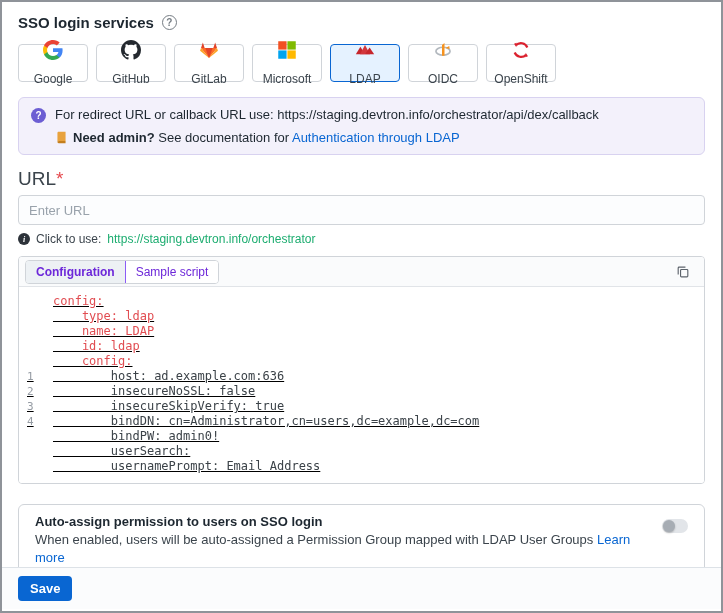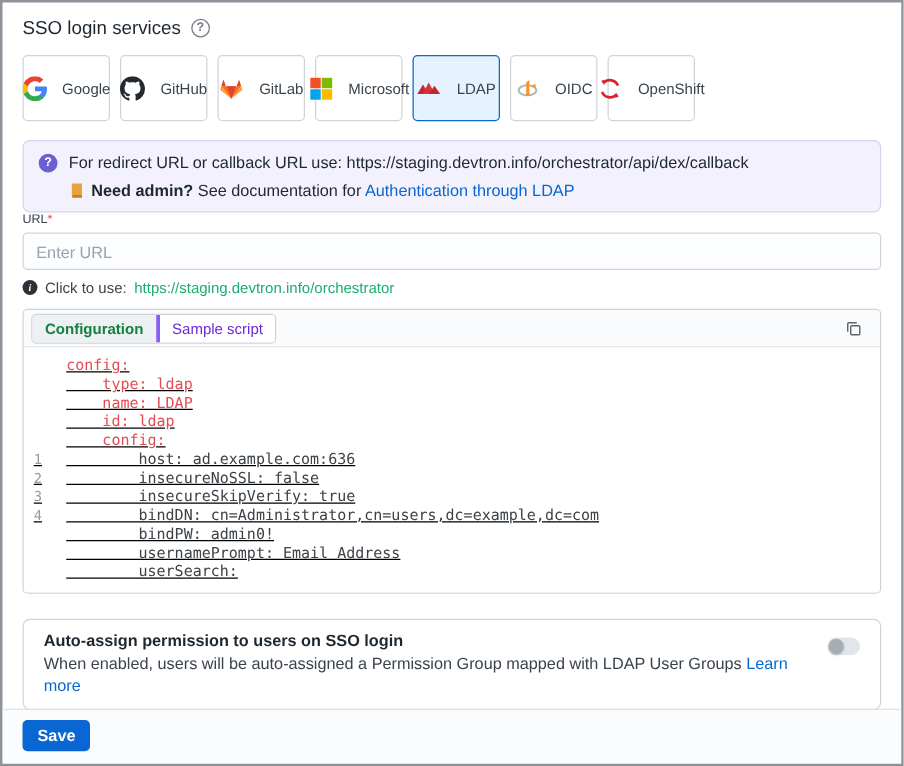--- a/index.html
+++ b/index.html
@@ -6,32 +6,32 @@
   html,body { background:#e8e8e8; }
   body { font-family:"Liberation Sans", sans-serif; }
   .frame {
     position:relative; width:723px; height:613px;
     border:2px solid #8f9399; background:#ffffff; overflow:hidden;
   }
   .content { padding:0 16px; }
 
   
   .page-header { display:flex; align-items:center; gap:8px; margin-top:12px; }
-  .page-title { font-size:15px; font-weight:normal; color:#1d2730; }
+  .page-title { font-size:15px; font-weight:bold; color:#1d2730; }
   .help-circle {
     width:15px; height:15px; border:1px solid #767d84; border-radius:50%;
     display:inline-flex; align-items:center; justify-content:center;
     font-size:10px; color:#767d84; font-weight:bold; cursor:pointer;
   }
 
   
   .tiles { display:flex; gap:8px; margin-top:13px; }
   .tile {
-    width:70px; height:53px; border:1px solid #d0d4d9; border-radius:4px;
-    background:#fff; display:flex; align-items:center;
+    width:70px; height:38px; border:1px solid #d0d4d9; border-radius:4px;
+    background:#fff; display:flex; flex-direction:column; align-items:center;
     justify-content:center; gap:12px; cursor:pointer;
   }
   .tile.selected { background:#e5f2ff; border:1px solid #0966d2; }
   .t-icon { height:20px; display:flex; align-items:center; }
   .t-icon svg { width:20px; height:20px; }
   .t-label { font-size:12px; color:#3b444c; white-space:nowrap; }
 
   
   .banner {
     margin-top:15px; background:#f3f1fb; border:1px solid #d8d2f0;
@@ -42,21 +42,21 @@
     background:#6c5ed3; color:#fff; font-size:10px; font-weight:bold;
     display:flex; align-items:center; justify-content:center;
   }
   .banner-text { font-size:13px; color:#1d2730; line-height:17px; }
   .banner-help { margin-top:6px; display:flex; align-items:center; gap:5px; }
   .book-icon svg { width:13px; height:13px; display:block; }
   .blue-link { color:#0966d2; cursor:pointer; text-decoration:none; }
   .bold { font-weight:bold; }
 
   
-  .url-label-row { margin-top:0; font-size:10px; color:#3b444c; }
+  .url-label-row { margin-top:13px; font-size:19px; color:#3b444c; }
   .required { color:#e5484d; }
   .url-input {
     margin-top:5px; width:100%; height:30px; border:1px solid #d0d4d9;
     border-radius:4px; background:#fcfdfe; padding:0 10px; font-size:13px;
     color:#1d2730; font-family:"Liberation Sans", sans-serif; outline:none;
   }
   .url-input::placeholder { color:#99a2ab; }
   .hint-row { margin-top:7px; display:flex; align-items:center; gap:6px; font-size:12px; color:#3b444c; }
   .info-dot {
     width:12px; height:12px; border-radius:50%; background:#2c3239; color:#fff;
@@ -66,21 +66,21 @@
   .green-link { color:#1dad70; cursor:pointer; }
 
   
   .editor-card { margin-top:10px; border:1px solid #d0d4d9; border-radius:4px; overflow:hidden; }
   .editor-toolbar {
     height:30px; background:#fafbfc; border-bottom:1px solid #e1e4e8;
     display:flex; align-items:center; justify-content:space-between; padding:0 14px 0 6px;
   }
   .seg-group { display:flex; border:1px solid #d0d4d9; border-radius:4px; overflow:hidden; background:#fff; }
   .seg { padding:4px 10px; font-size:12px; color:#6d28d9; cursor:pointer; background:#fff; }
-  .seg.selected { background:#edf1f4; color:#15803d; font-weight:bold; border-right:3px solid #8b5cf6; }
+  .seg.selected { background:#edf1f4; color:#6d28d9; font-weight:bold; border-right:1px solid #8b5cf6; }
   .copy-btn { cursor:pointer; display:flex; align-items:center; }
   .copy-btn svg { width:14px; height:14px; }
 
   .code-area { padding:7px 0 9px 0; background:#fff; cursor:text;text-decoration:underline; }
   .crow { display:flex; line-height:15px; }
   .gut {
     flex:0 0 34px; padding-left:8px; font-family:"DejaVu Sans Mono", monospace;
     font-size:11px; color:#959ba3; user-select:none;
   }
   .cod {
@@ -288,25 +288,25 @@
         <div class="crow">
             <span class="gut">4</span>
             <span class="cod dark">        bindDN: cn=Administrator,cn=users,dc=example,dc=com</span>
           </div>
         <div class="crow">
             <span class="gut"></span>
             <span class="cod dark">        bindPW: admin0!</span>
           </div>
         <div class="crow">
             <span class="gut"></span>
+            <span class="cod dark">        userSearch:</span>
+          </div>
+        <div class="crow">
+            <span class="gut"></span>
             <span class="cod dark">        usernamePrompt: Email Address</span>
-          </div>
-        <div class="crow">
-            <span class="gut"></span>
-            <span class="cod dark">        userSearch:</span>
           </div>
       </div>
     </div>
 
     
     <div class="auto-card">
       <div>
         <div class="auto-title">Auto-assign permission to users on SSO login</div>
         <div class="auto-desc">
           <span>When enabled, users will be auto-assigned a Permission Group mapped with LDAP User Groups</span>

